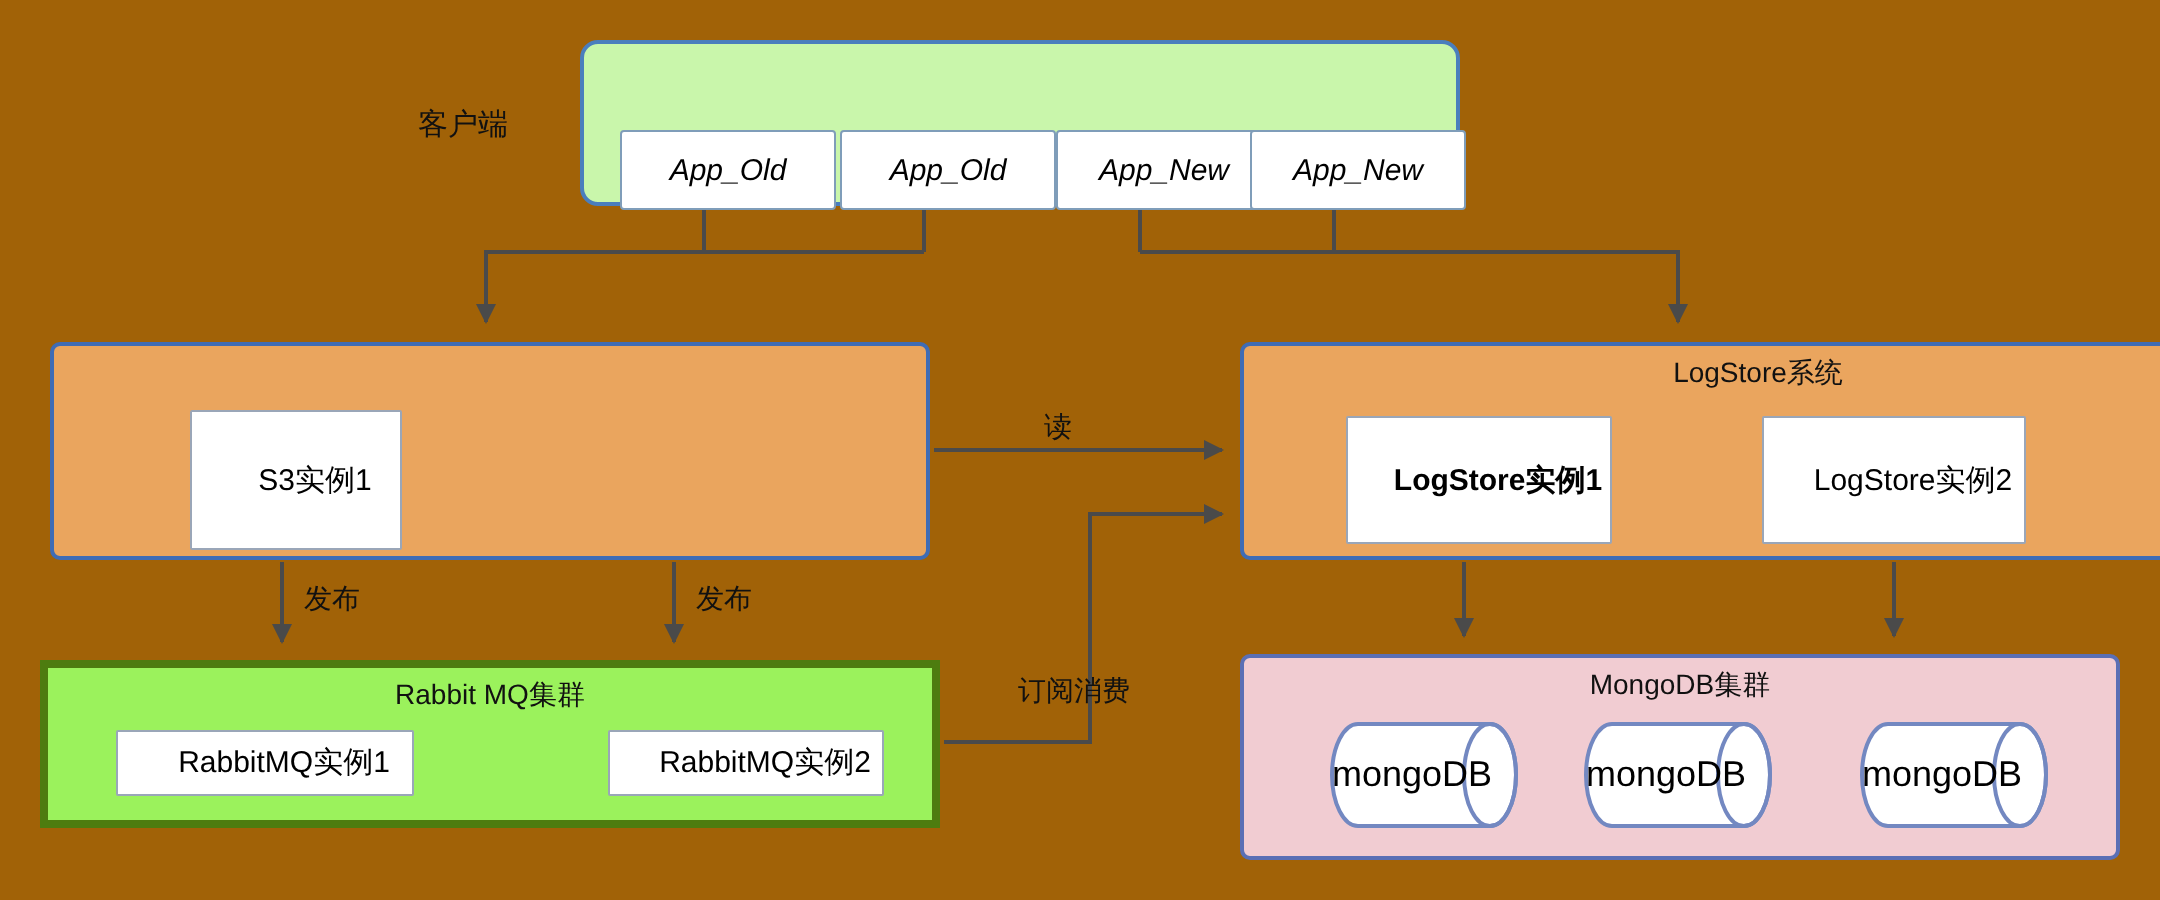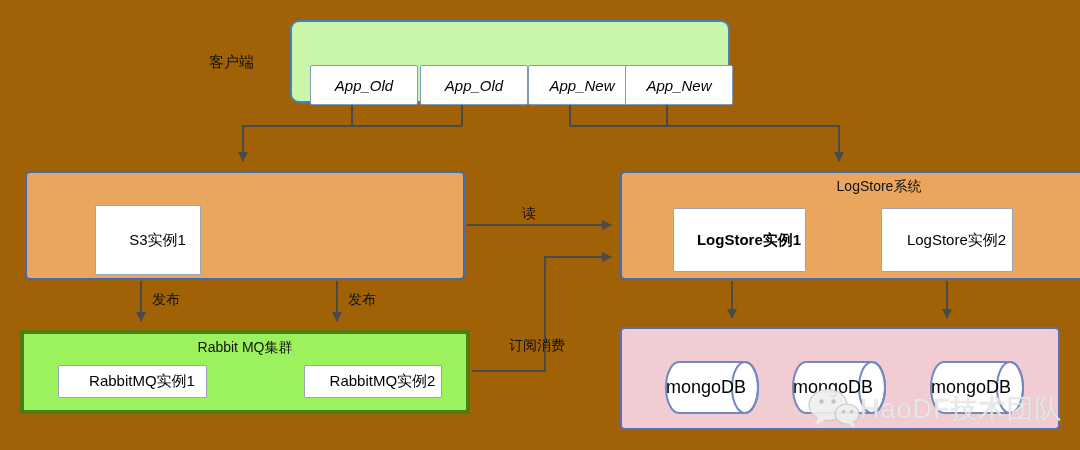--- a/index.html
+++ b/index.html
@@ -87,20 +87,21 @@
     <div class="abs node inst-box ls-inst" style="left:259px;width:132px;">LogStore实例2</div>
   </div>
 
   <div class="abs rabbit-group">
     <div class="group-title">Rabbit MQ集群</div>
     <div class="abs node inst-box mq-inst" style="left:34px;width:149px;">RabbitMQ实例1</div>
     <div class="abs node inst-box mq-inst" style="left:280px;width:138px;">RabbitMQ实例2</div>
   </div>
 
   <div class="abs mongo-group">
+    <div class="group-title">MongoDB集群</div>
 
     <div class="cylinder" style="left:43px;">
       <svg width="95" height="55" viewBox="0 0 95 55">
         <path d="M14 2 H80 A13 25.5 0 0 1 80 53 H14 A13 25.5 0 0 1 14 2 Z" fill="#ffffff" stroke="#7388c1" stroke-width="2"></path>
         <ellipse cx="80" cy="27.5" rx="13" ry="25.5" fill="none" stroke="#7388c1" stroke-width="2"></ellipse>
       </svg>
       <div class="cyl-text">mongoDB</div>
     </div>
 
     <div class="cylinder" style="left:170px;">
@@ -118,31 +119,14 @@
       </svg>
       <div class="cyl-text">mongoDB</div>
     </div>
   </div>
 
   <div class="arrow-label" style="left:522px;top:205px;">读</div>
   <div class="arrow-label" style="left:509px;top:300px;margin-top:37px;">订阅消费</div>
   <div class="arrow-label" style="left:152px;top:291px;">发布</div>
   <div class="arrow-label" style="left:348px;top:291px;">发布</div>
 
-  <div class="abs watermark">
-    <svg width="54" height="48" viewBox="0 0 54 48" style="flex:none;">
-      <g fill="#efefef" stroke="#c9c9c9" stroke-width="1.2">
-        <ellipse cx="22" cy="20" rx="19" ry="15.5"></ellipse>
-        <path d="M12 32 L10 40 L20 34 Z" stroke="none"></path>
-        <ellipse cx="41" cy="29" rx="12" ry="10"></ellipse>
-        <path d="M47 37 L49 43 L42 38 Z" stroke="none"></path>
-      </g>
-      <g fill="#bdbdbd">
-        <circle cx="15.5" cy="16.5" r="2.2"></circle>
-        <circle cx="27.5" cy="16.5" r="2.2"></circle>
-        <circle cx="37.5" cy="26.5" r="1.7"></circle>
-        <circle cx="45.5" cy="26.5" r="1.7"></circle>
-      </g>
-    </svg>
-    <div class="watermark-text">HaoDF技术团队</div>
-  </div>
 
 </div>
 
 </body></html>

